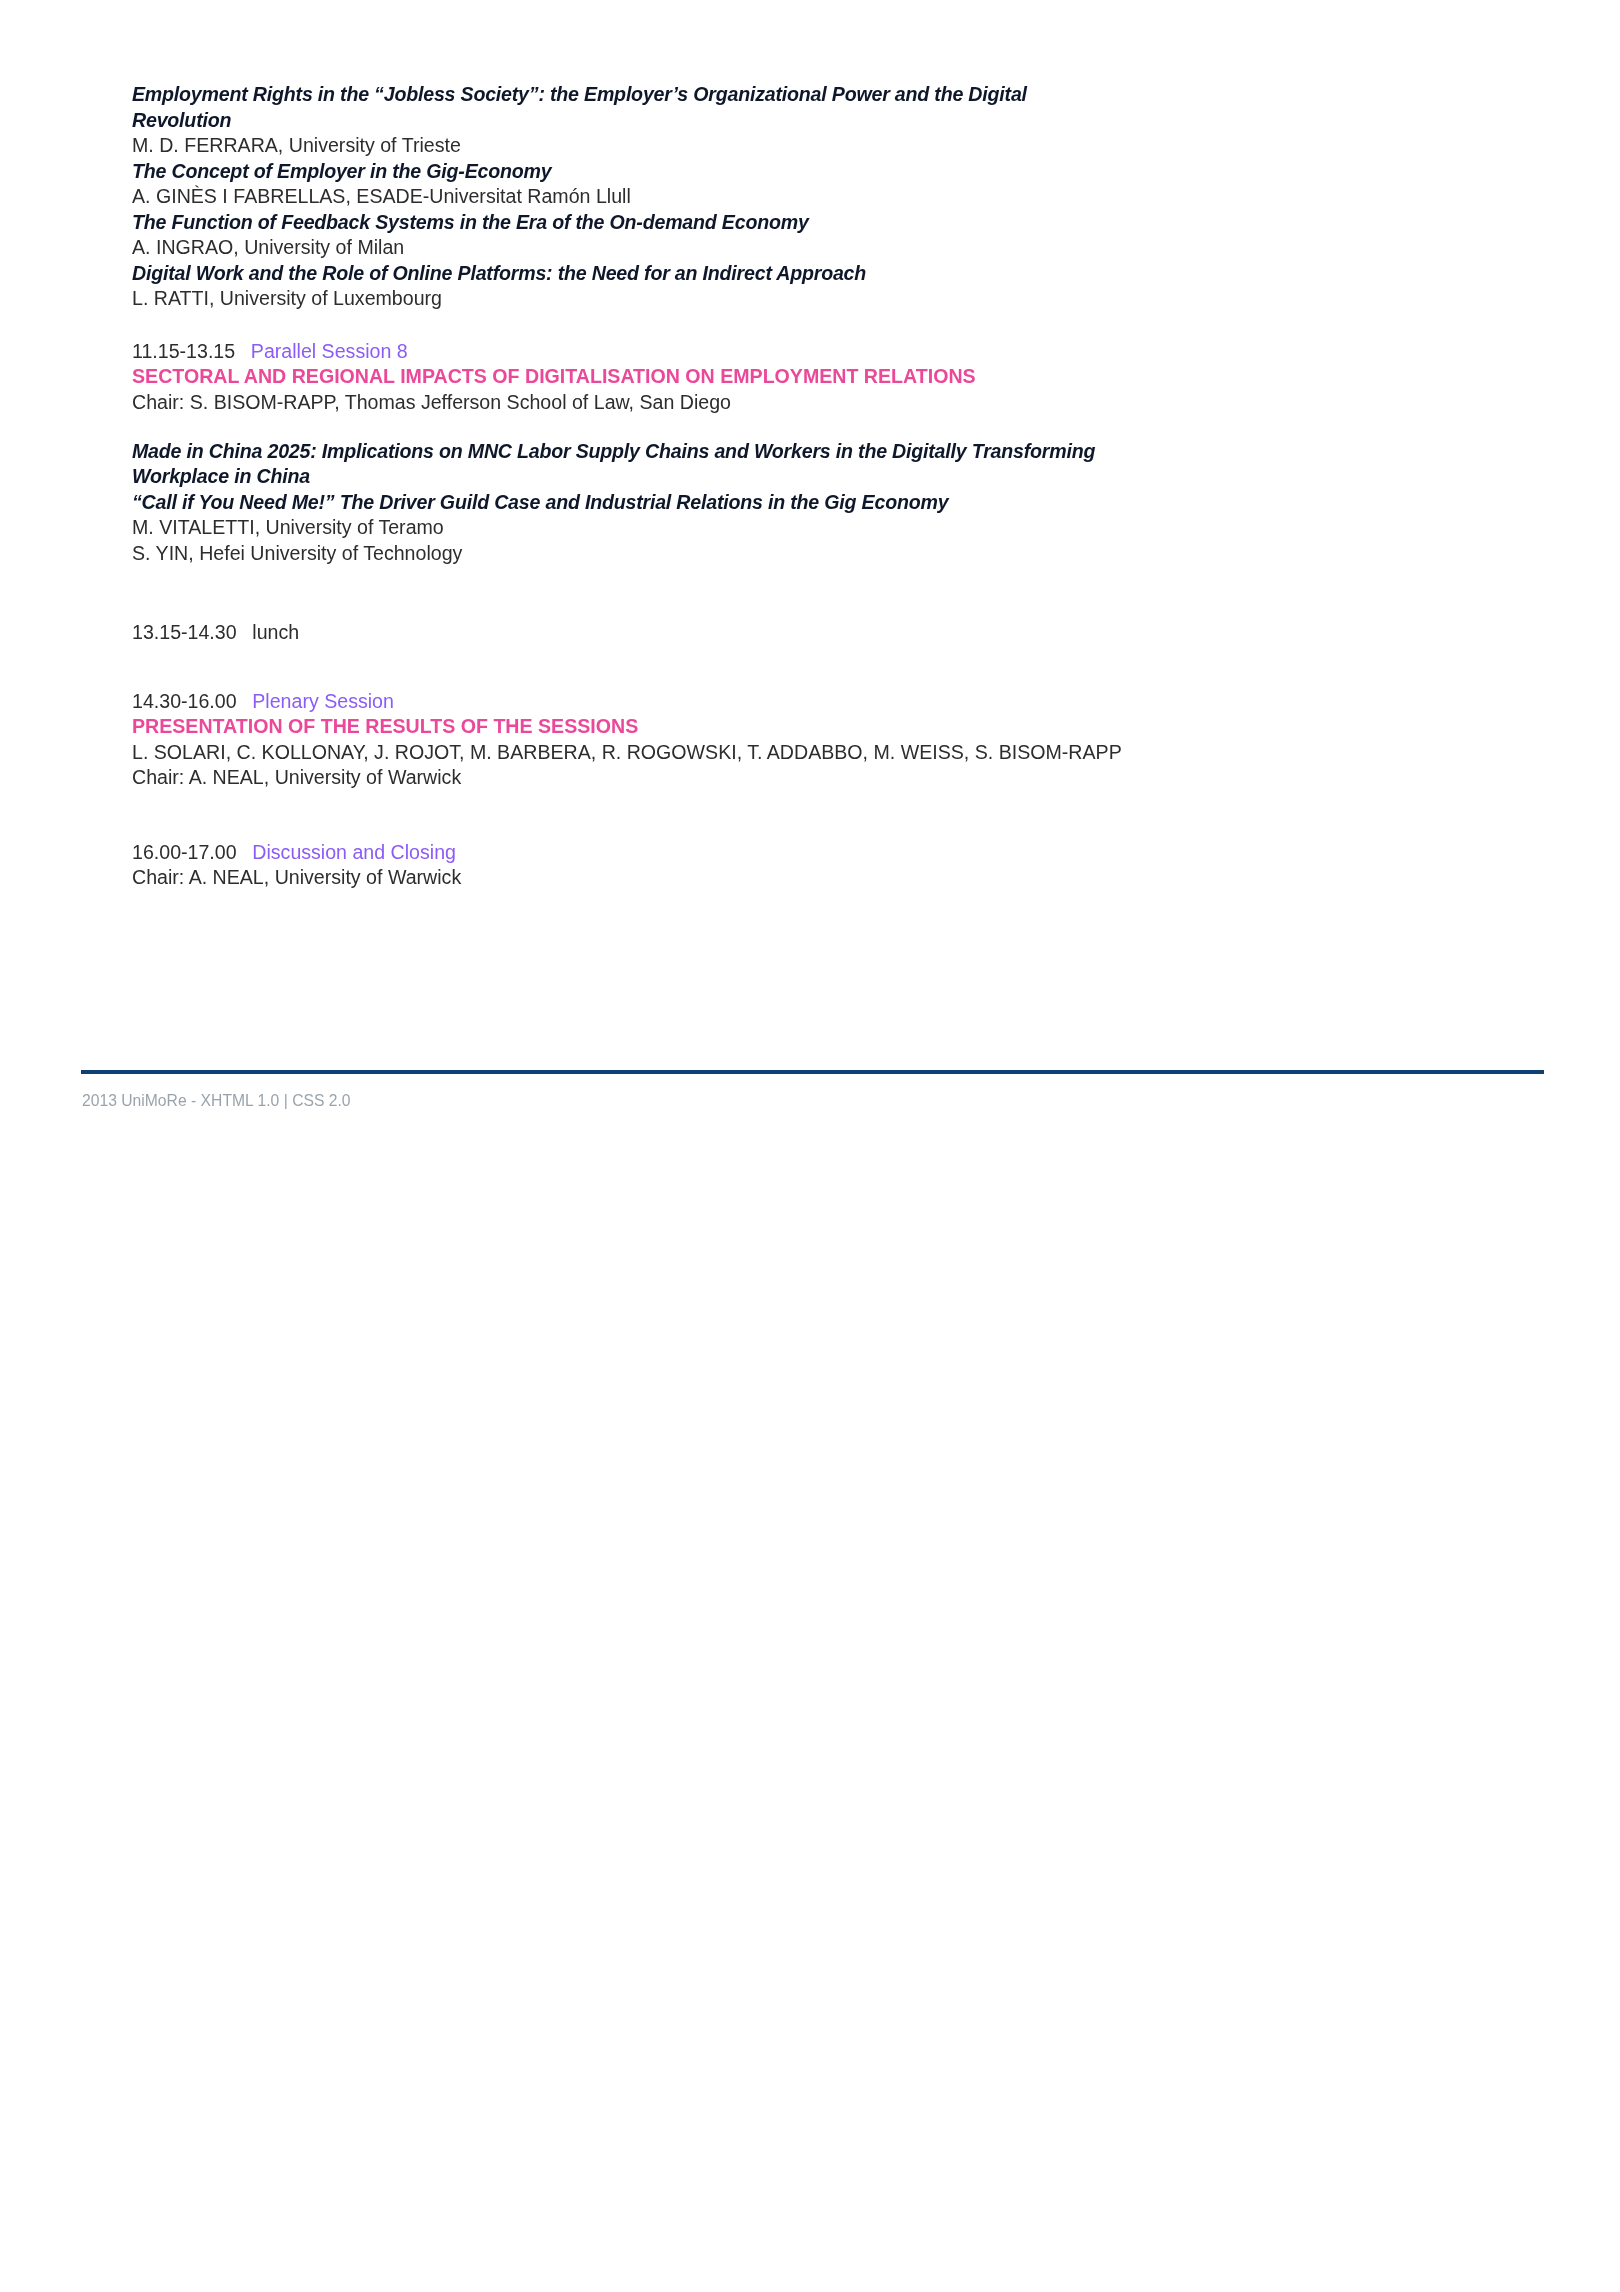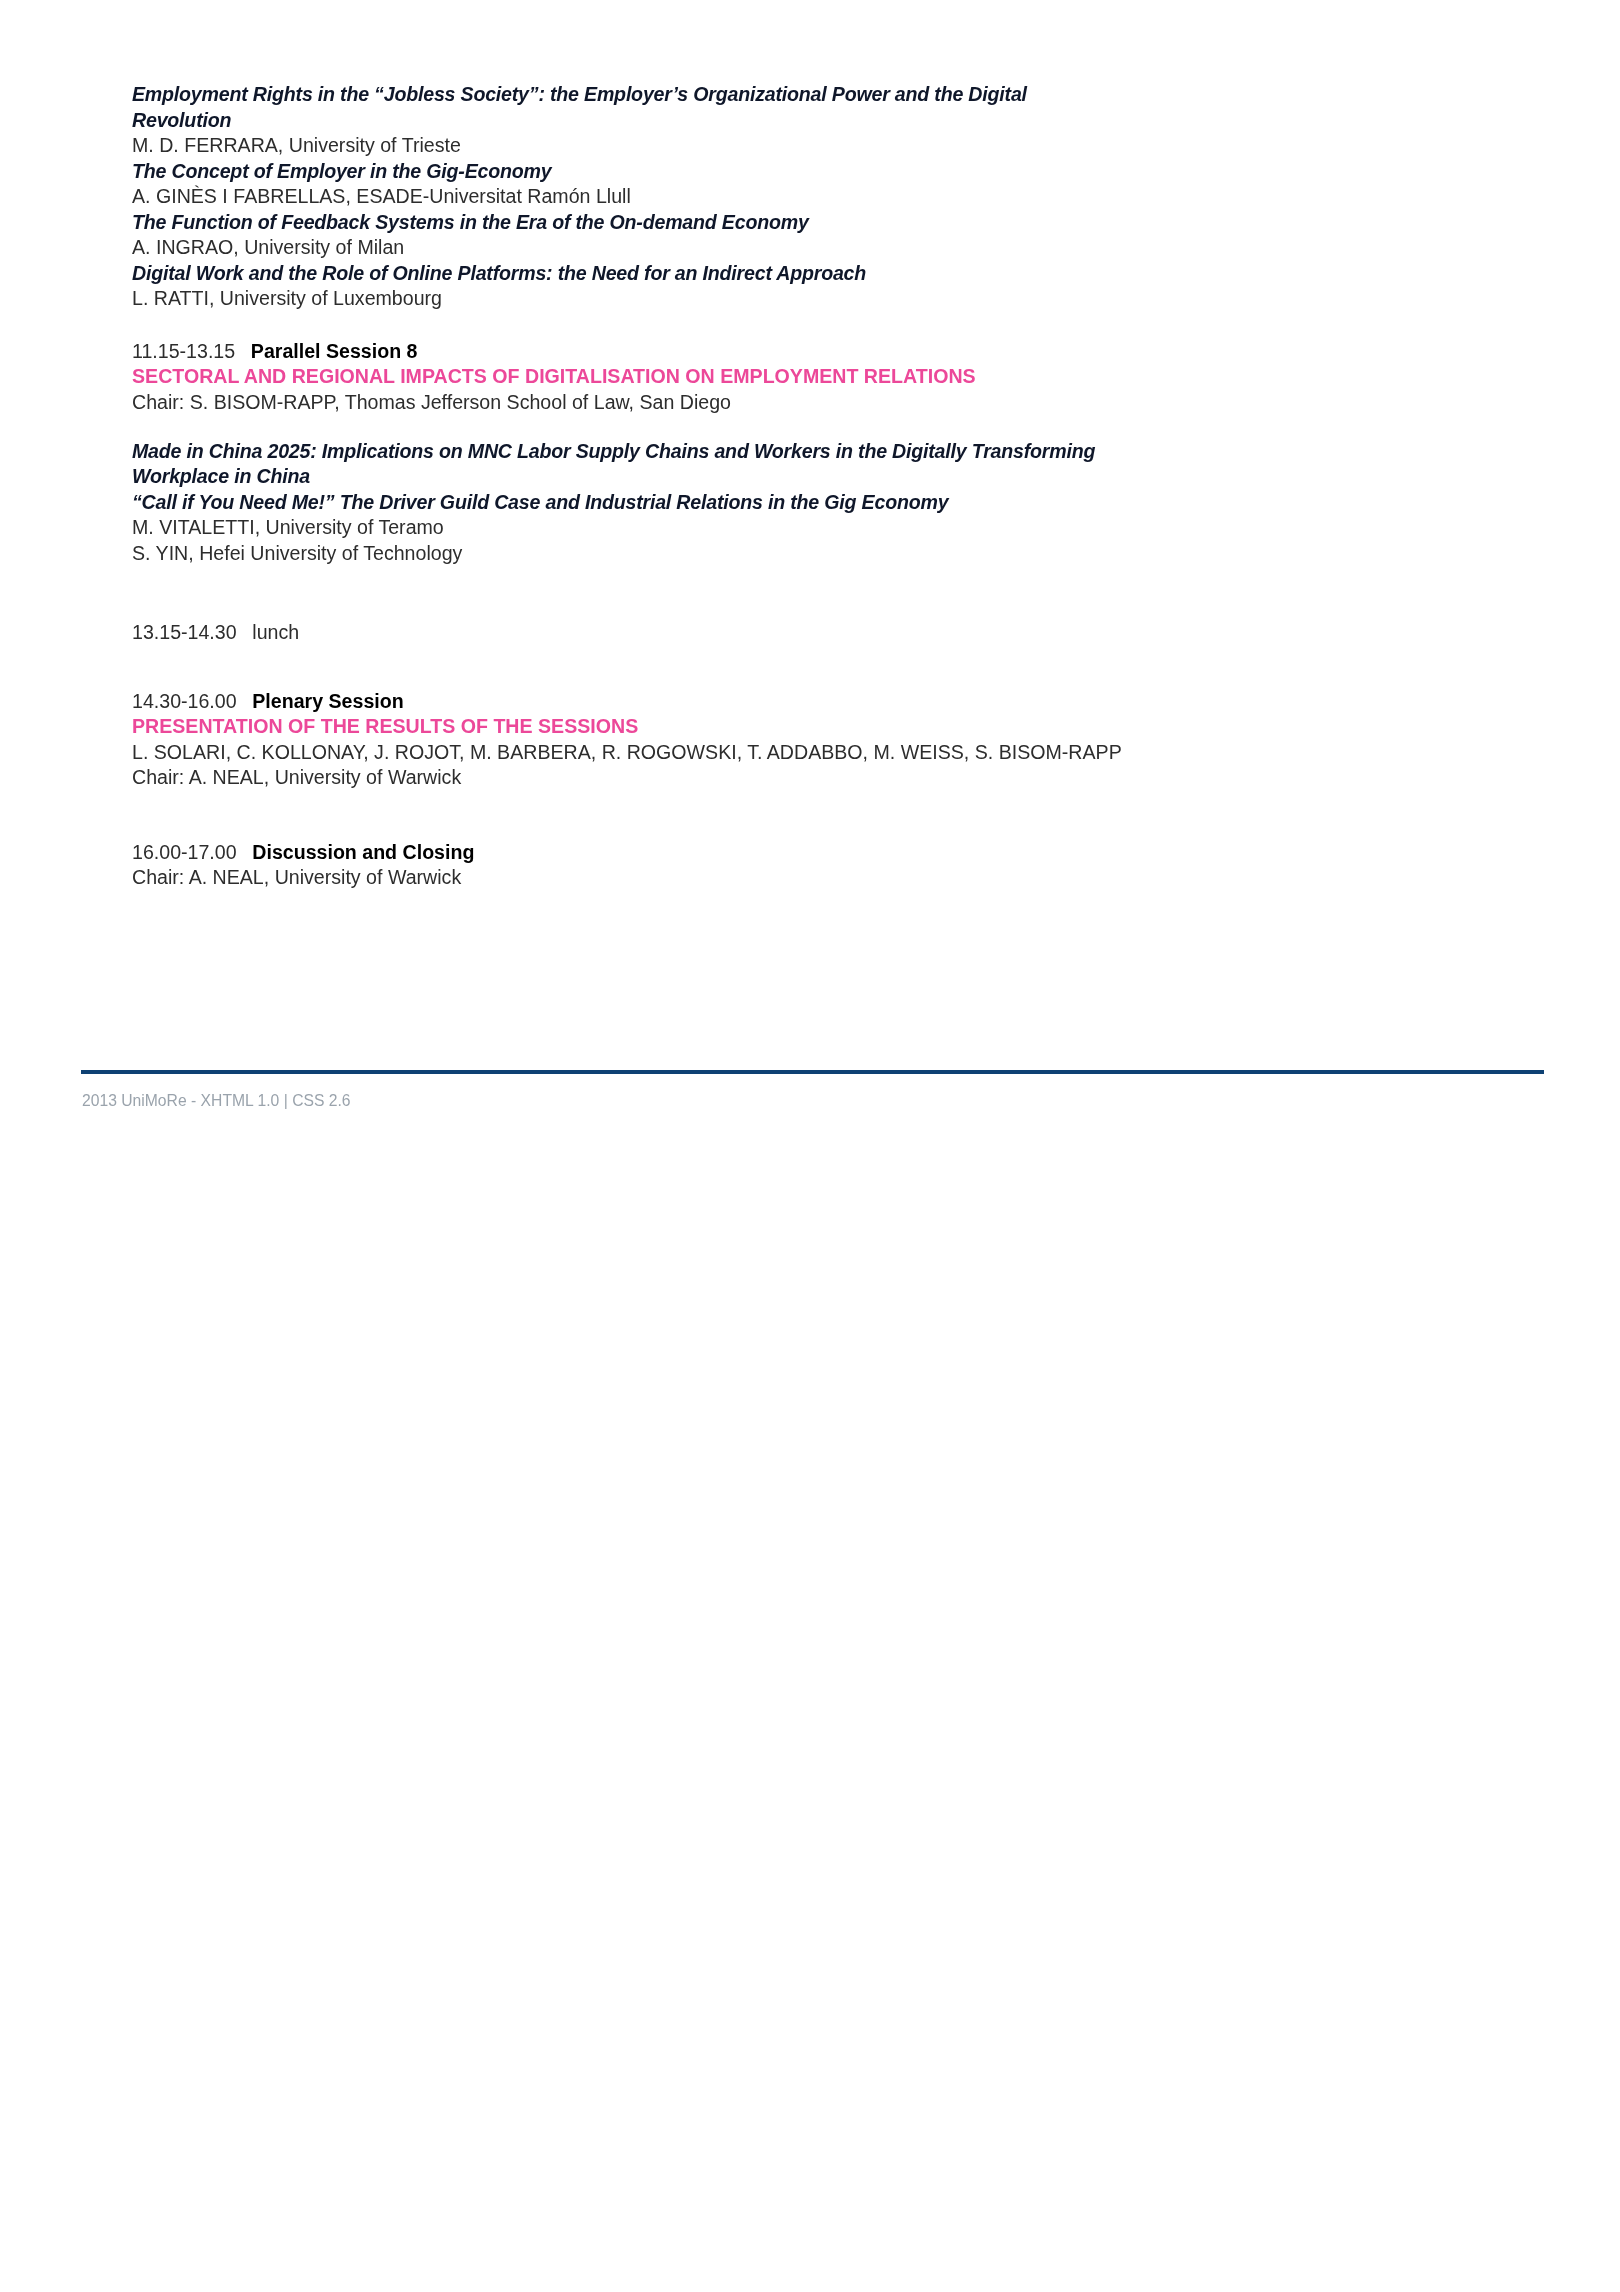--- a/index.html
+++ b/index.html
@@ -30,21 +30,21 @@
 
   .talk-title {
     font-weight: 700;
     font-style: italic;
     color: #0f172a;
     letter-spacing: -0.2px;
   }
   .talk-speaker { color: #2d2d2d; }
 
   .time-line .time { display: inline-block; margin-right: 15.7px; }
-  .session-label { font-weight: 700; color: #000000; }
+  .session-label { font-weight: 400; color: #8b5cf6; }
   .plain-label { font-weight: 400; }
   .caps-title { font-weight: 700; color: #ec4899; }
 
   .session8-header { margin-top: 27.4px; }
   .session8-talks  { margin-top: 23.5px; }
   .lunch-block     { margin-top: 54px; }
   .plenary-block   { margin-top: 43px; }
   .closing-block   { margin-top: 49px; }
 
   
@@ -124,15 +124,15 @@
       <span class="time">16.00-17.00</span><span class="session-label">Discussion and Closing</span>
     </p>
     <p class="talk-speaker">Chair: A. NEAL, University of Warwick</p>
   </section>
 
 </main>
 
 <div class="footer-rule"></div>
 
 <footer class="footer-text">
-  <p>2013 UniMoRe - XHTML 1.0 | CSS 2.6</p>
+  <p>2013 UniMoRe - XHTML 1.0 | CSS 2.0</p>
 </footer>
 
 
 </body></html>

